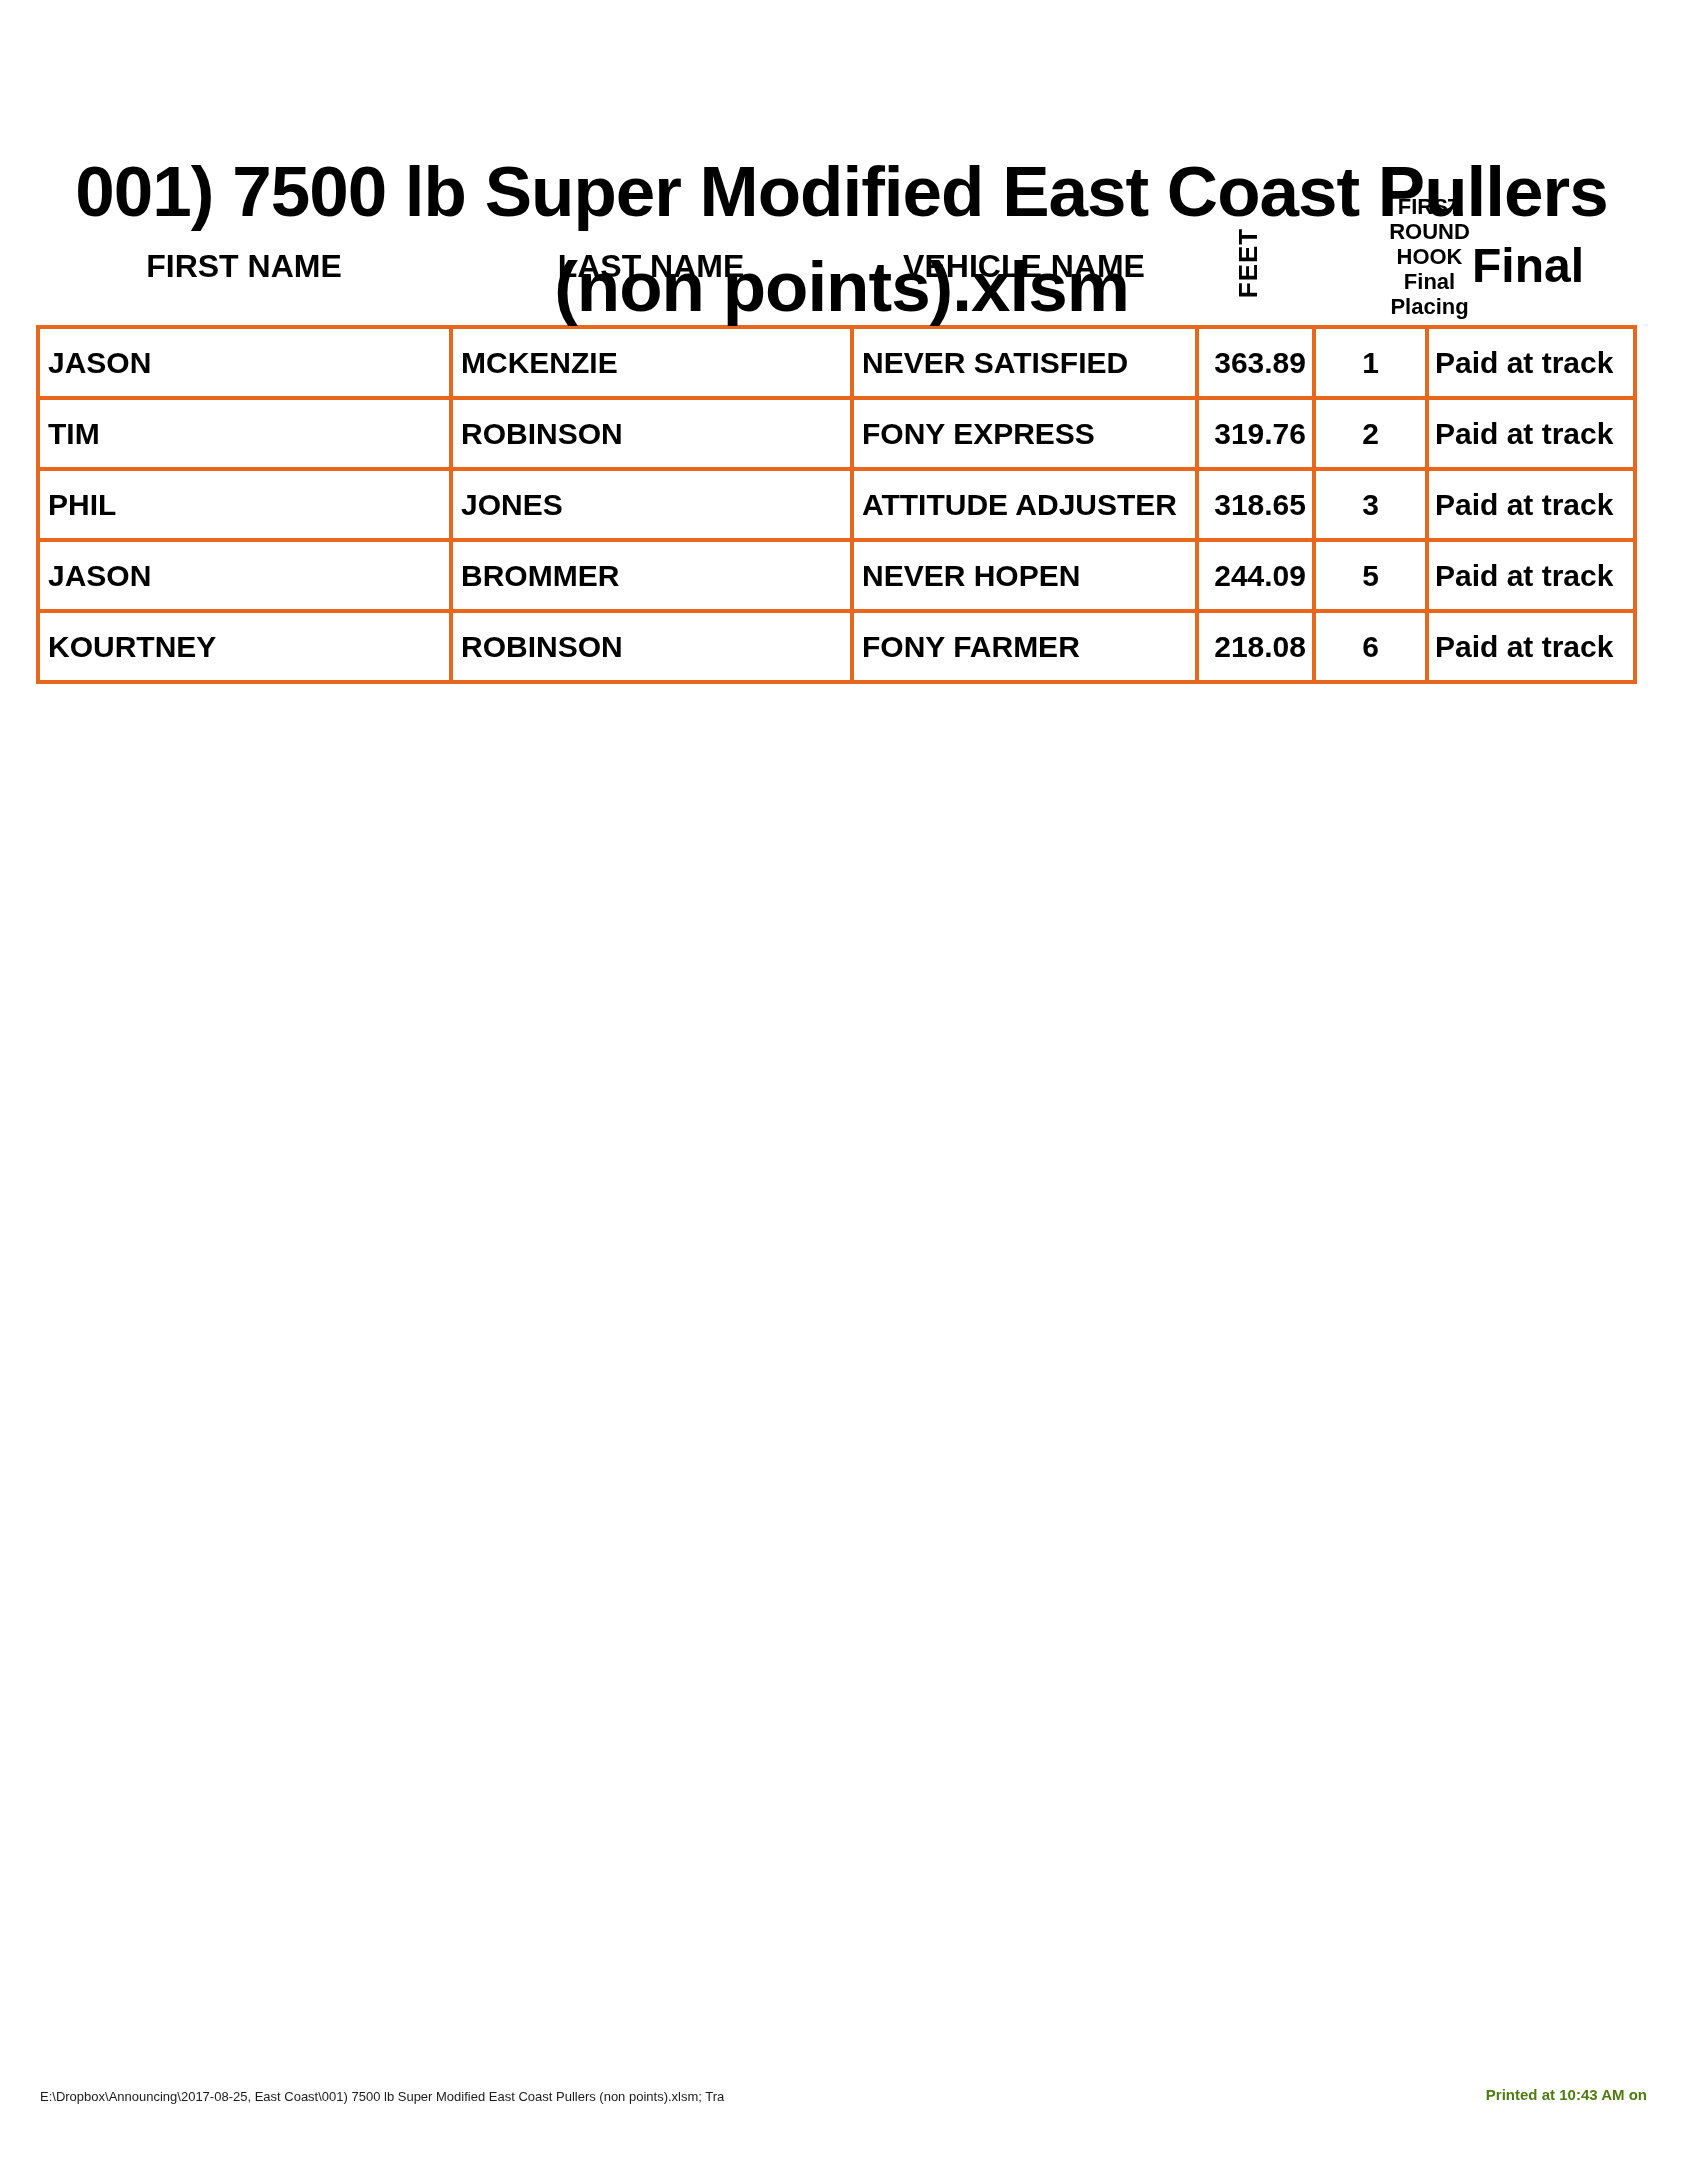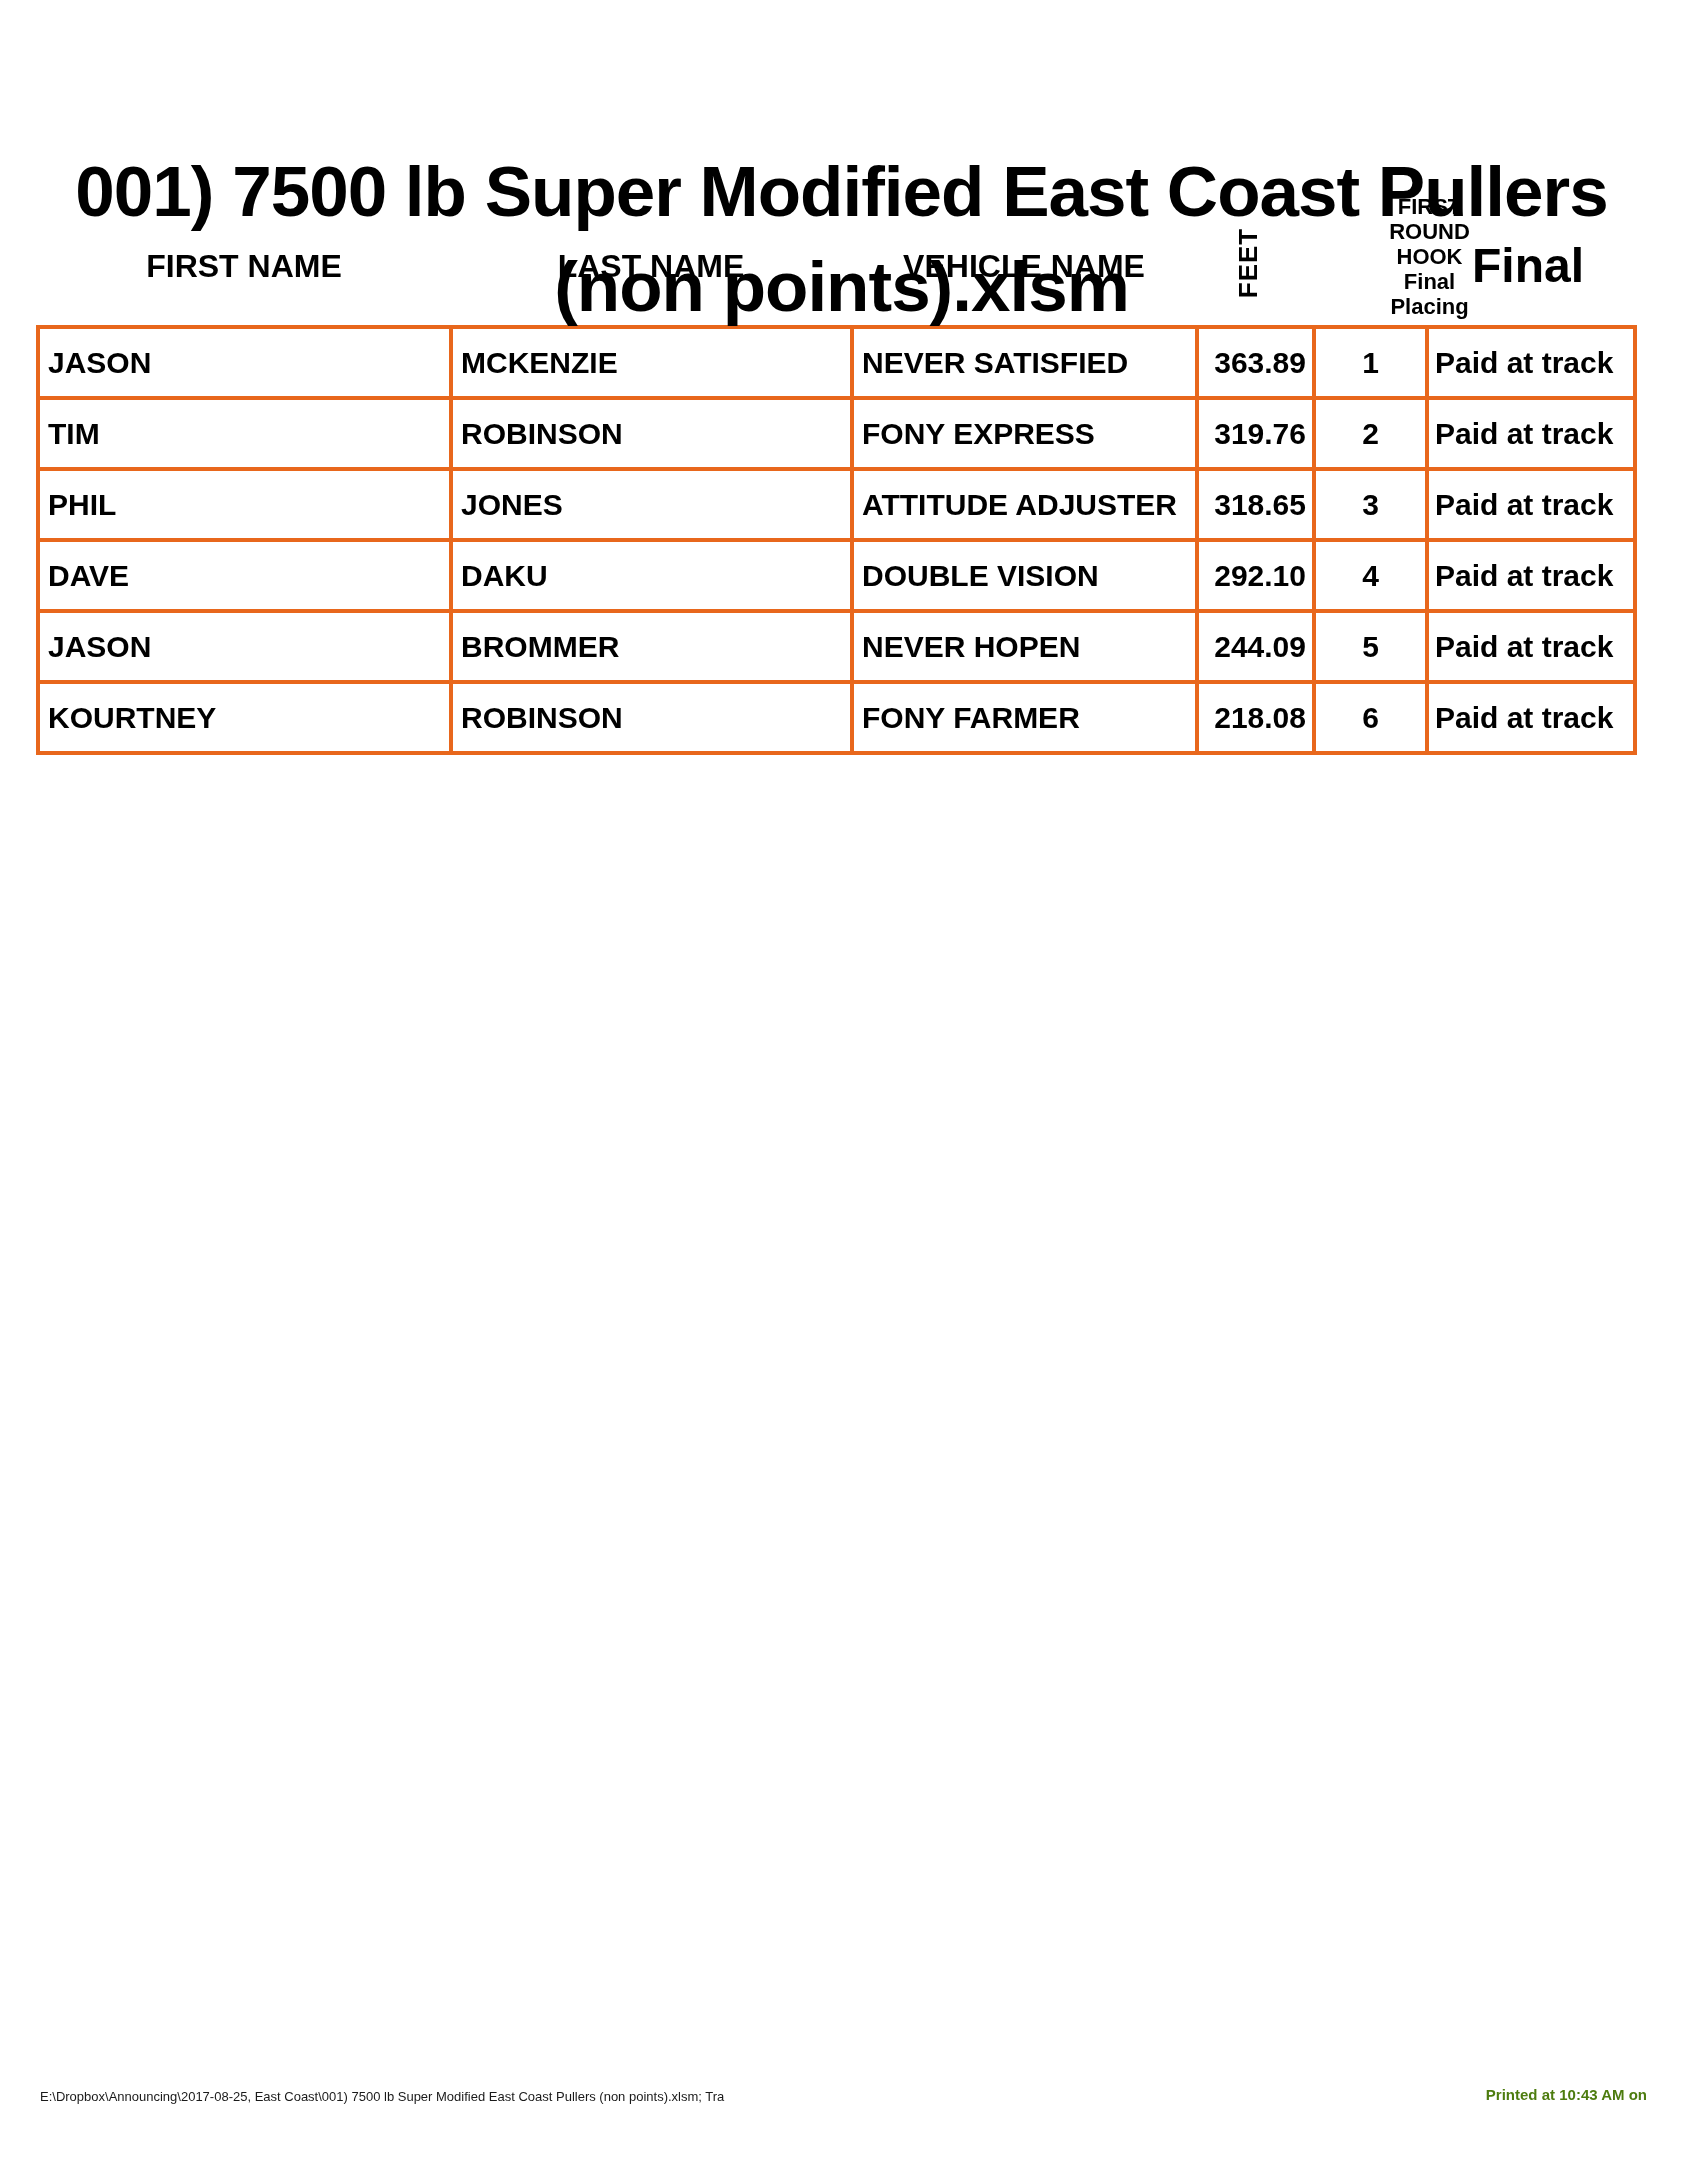--- a/index.html
+++ b/index.html
@@ -164,28 +164,20 @@
       </tr>
       <tr>
         <td class="c-first">PHIL</td>
         <td class="c-last">JONES</td>
         <td class="c-vehicle">ATTITUDE ADJUSTER</td>
         <td class="c-feet">318.65</td>
         <td class="c-place">3</td>
         <td class="c-payout">Paid at track</td>
       </tr>
       <tr>
-        <td class="c-first">DAVE</td>
-        <td class="c-last">DAKU</td>
-        <td class="c-vehicle">DOUBLE VISION</td>
-        <td class="c-feet">292.10</td>
-        <td class="c-place">4</td>
-        <td class="c-payout">Paid at track</td>
-      </tr>
-      <tr>
         <td class="c-first">JASON</td>
         <td class="c-last">BROMMER</td>
         <td class="c-vehicle">NEVER HOPEN</td>
         <td class="c-feet">244.09</td>
         <td class="c-place">5</td>
         <td class="c-payout">Paid at track</td>
       </tr>
       <tr>
         <td class="c-first">KOURTNEY</td>
         <td class="c-last">ROBINSON</td>

